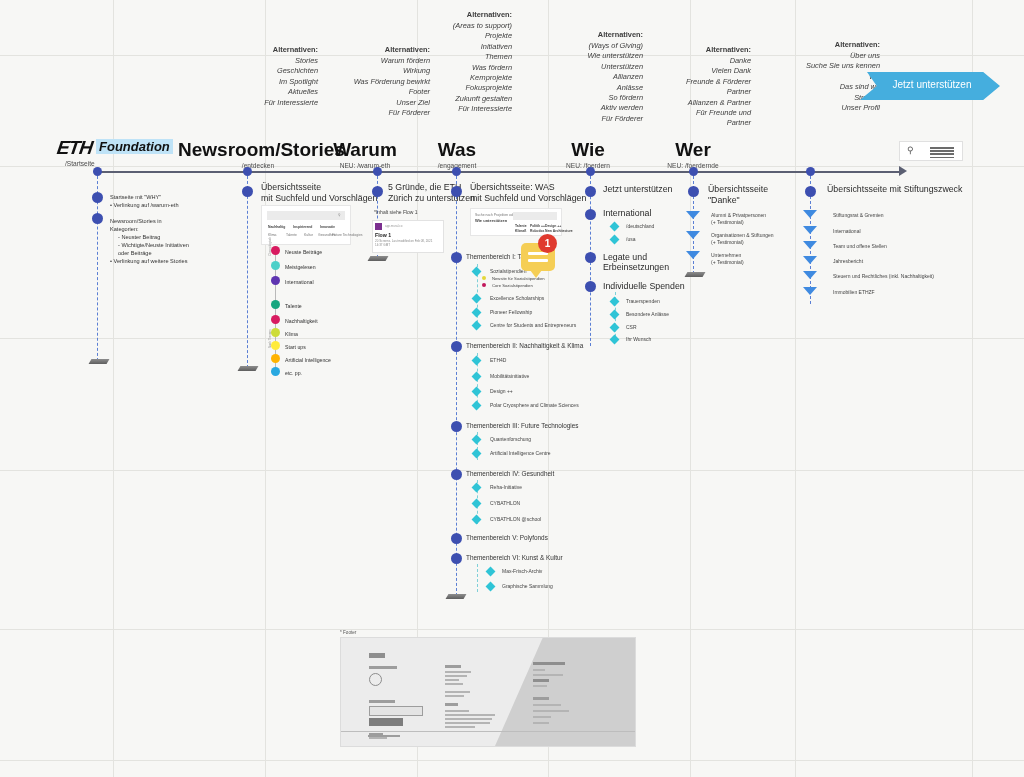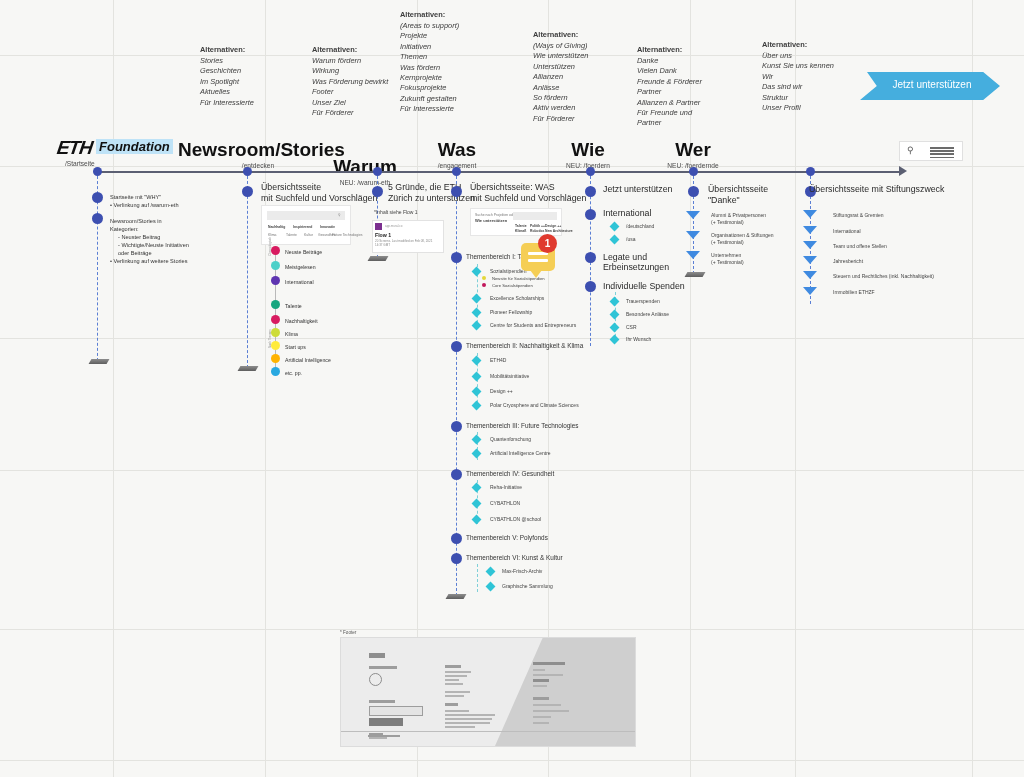--- a/index.html
+++ b/index.html
@@ -15,21 +15,21 @@
   #canvas{position:absolute;inset:0;width:1024px;height:777px;}
 
   
   .grid-line{position:absolute;background:#e3e3df;}
   .grid-v{width:1px;top:0;height:777px;}
   .grid-h{height:1px;left:0;width:1024px;}
 
   
   .alt{
     position:absolute;
-    text-align:left;
+    text-align:right;
     font-size:7.4px;
     line-height:10.4px;
     color:#3d3d3d;
     white-space:nowrap;
   }
   .alt .alt-title{font-weight:bold;display:block;margin-bottom:0.5px;}
   .alt .alt-opt{display:block;font-style:italic;}
 
   
   #timeline{
@@ -271,40 +271,40 @@
     <span class="alt-opt">Freunde &amp; Förderer</span>
     <span class="alt-opt">Partner</span>
     <span class="alt-opt">Allianzen &amp; Partner</span>
     <span class="alt-opt">Für Freunde und</span>
     <span class="alt-opt">Partner</span>
   </div>
 
   <div class="alt" id="alt-stiftung" style="left:762px;top:40px;width:118px">
     <span class="alt-title">Alternativen:</span>
     <span class="alt-opt">Über uns</span>
-    <span class="alt-opt">Kunst Sie uns kennen</span>
+    <span class="alt-opt">Suche Sie uns kennen</span>
     <span class="alt-opt">Wir</span>
     <span class="alt-opt">Das sind wir</span>
     <span class="alt-opt">Struktur</span>
     <span class="alt-opt">Unser Profil</span>
   </div>
 
   <div id="support-banner" class="arrowy"></div>
   <div id="support-banner-label">Jetzt unterstützen</div>
 
   <div id="logo-wrap">
     <span id="eth-mark">ETH</span><span id="eth-found">Foundation</span>
     <div id="logo-url">/Startseite</div>
   </div>
 
   <div class="col-head" style="left:178px;top:139px;width:160px">
     <div class="col-title">Newsroom/Stories</div>
     <div class="col-url">/entdecken</div>
   </div>
-  <div class="col-head" style="left:315px;top:156px;width:100px">
+  <div class="col-head" style="left:315px;top:139px;width:100px">
     <div class="col-title">Warum</div>
     <div class="col-url">NEU: /warum-eth</div>
   </div>
   <div class="col-head" style="left:410px;top:139px;width:94px">
     <div class="col-title">Was</div>
     <div class="col-url">/engagement</div>
   </div>
   <div class="col-head" style="left:545px;top:139px;width:86px">
     <div class="col-title">Wie</div>
     <div class="col-url">NEU: /foerdern</div>
@@ -516,21 +516,21 @@
   <div class="lbl small" style="left:711px;top:219px">(+ Testimonial)</div>
   <div class="caret" style="left:686px;top:231px"></div>
   <div class="lbl small" style="left:711px;top:232px">Organisationen &amp; Stiftungen</div>
   <div class="lbl small" style="left:711px;top:239px">(+ Testimonial)</div>
   <div class="caret" style="left:686px;top:251px"></div>
   <div class="lbl small" style="left:711px;top:252px">Unternehmen</div>
   <div class="lbl small" style="left:711px;top:259px">(+ Testimonial)</div>
 
   <div class="vline" style="left:810px;top:176px;height:128px"></div>
   <div class="dot dot-lg" style="left:805px;top:186px"></div>
-  <div class="lbl big" style="left:809px;top:184px;width:190px">Übersichtsseite mit Stiftungszweck</div>
+  <div class="lbl big" style="left:827px;top:184px;width:190px">Übersichtsseite mit Stiftungszweck</div>
   <div class="caret" style="left:803px;top:210px"></div>
   <div class="lbl small" style="left:833px;top:212px">Stiftungsrat &amp; Gremien</div>
   <div class="caret" style="left:803px;top:226px"></div>
   <div class="lbl small" style="left:833px;top:228px">International</div>
   <div class="caret" style="left:803px;top:241px"></div>
   <div class="lbl small" style="left:833px;top:243px">Team und offene Stellen</div>
   <div class="caret" style="left:803px;top:256px"></div>
   <div class="lbl small" style="left:833px;top:258px">Jahresbericht</div>
   <div class="caret" style="left:803px;top:271px"></div>
   <div class="lbl small" style="left:833px;top:273px">Steuern und Rechtliches (inkl. Nachhaltigkeit)</div>

